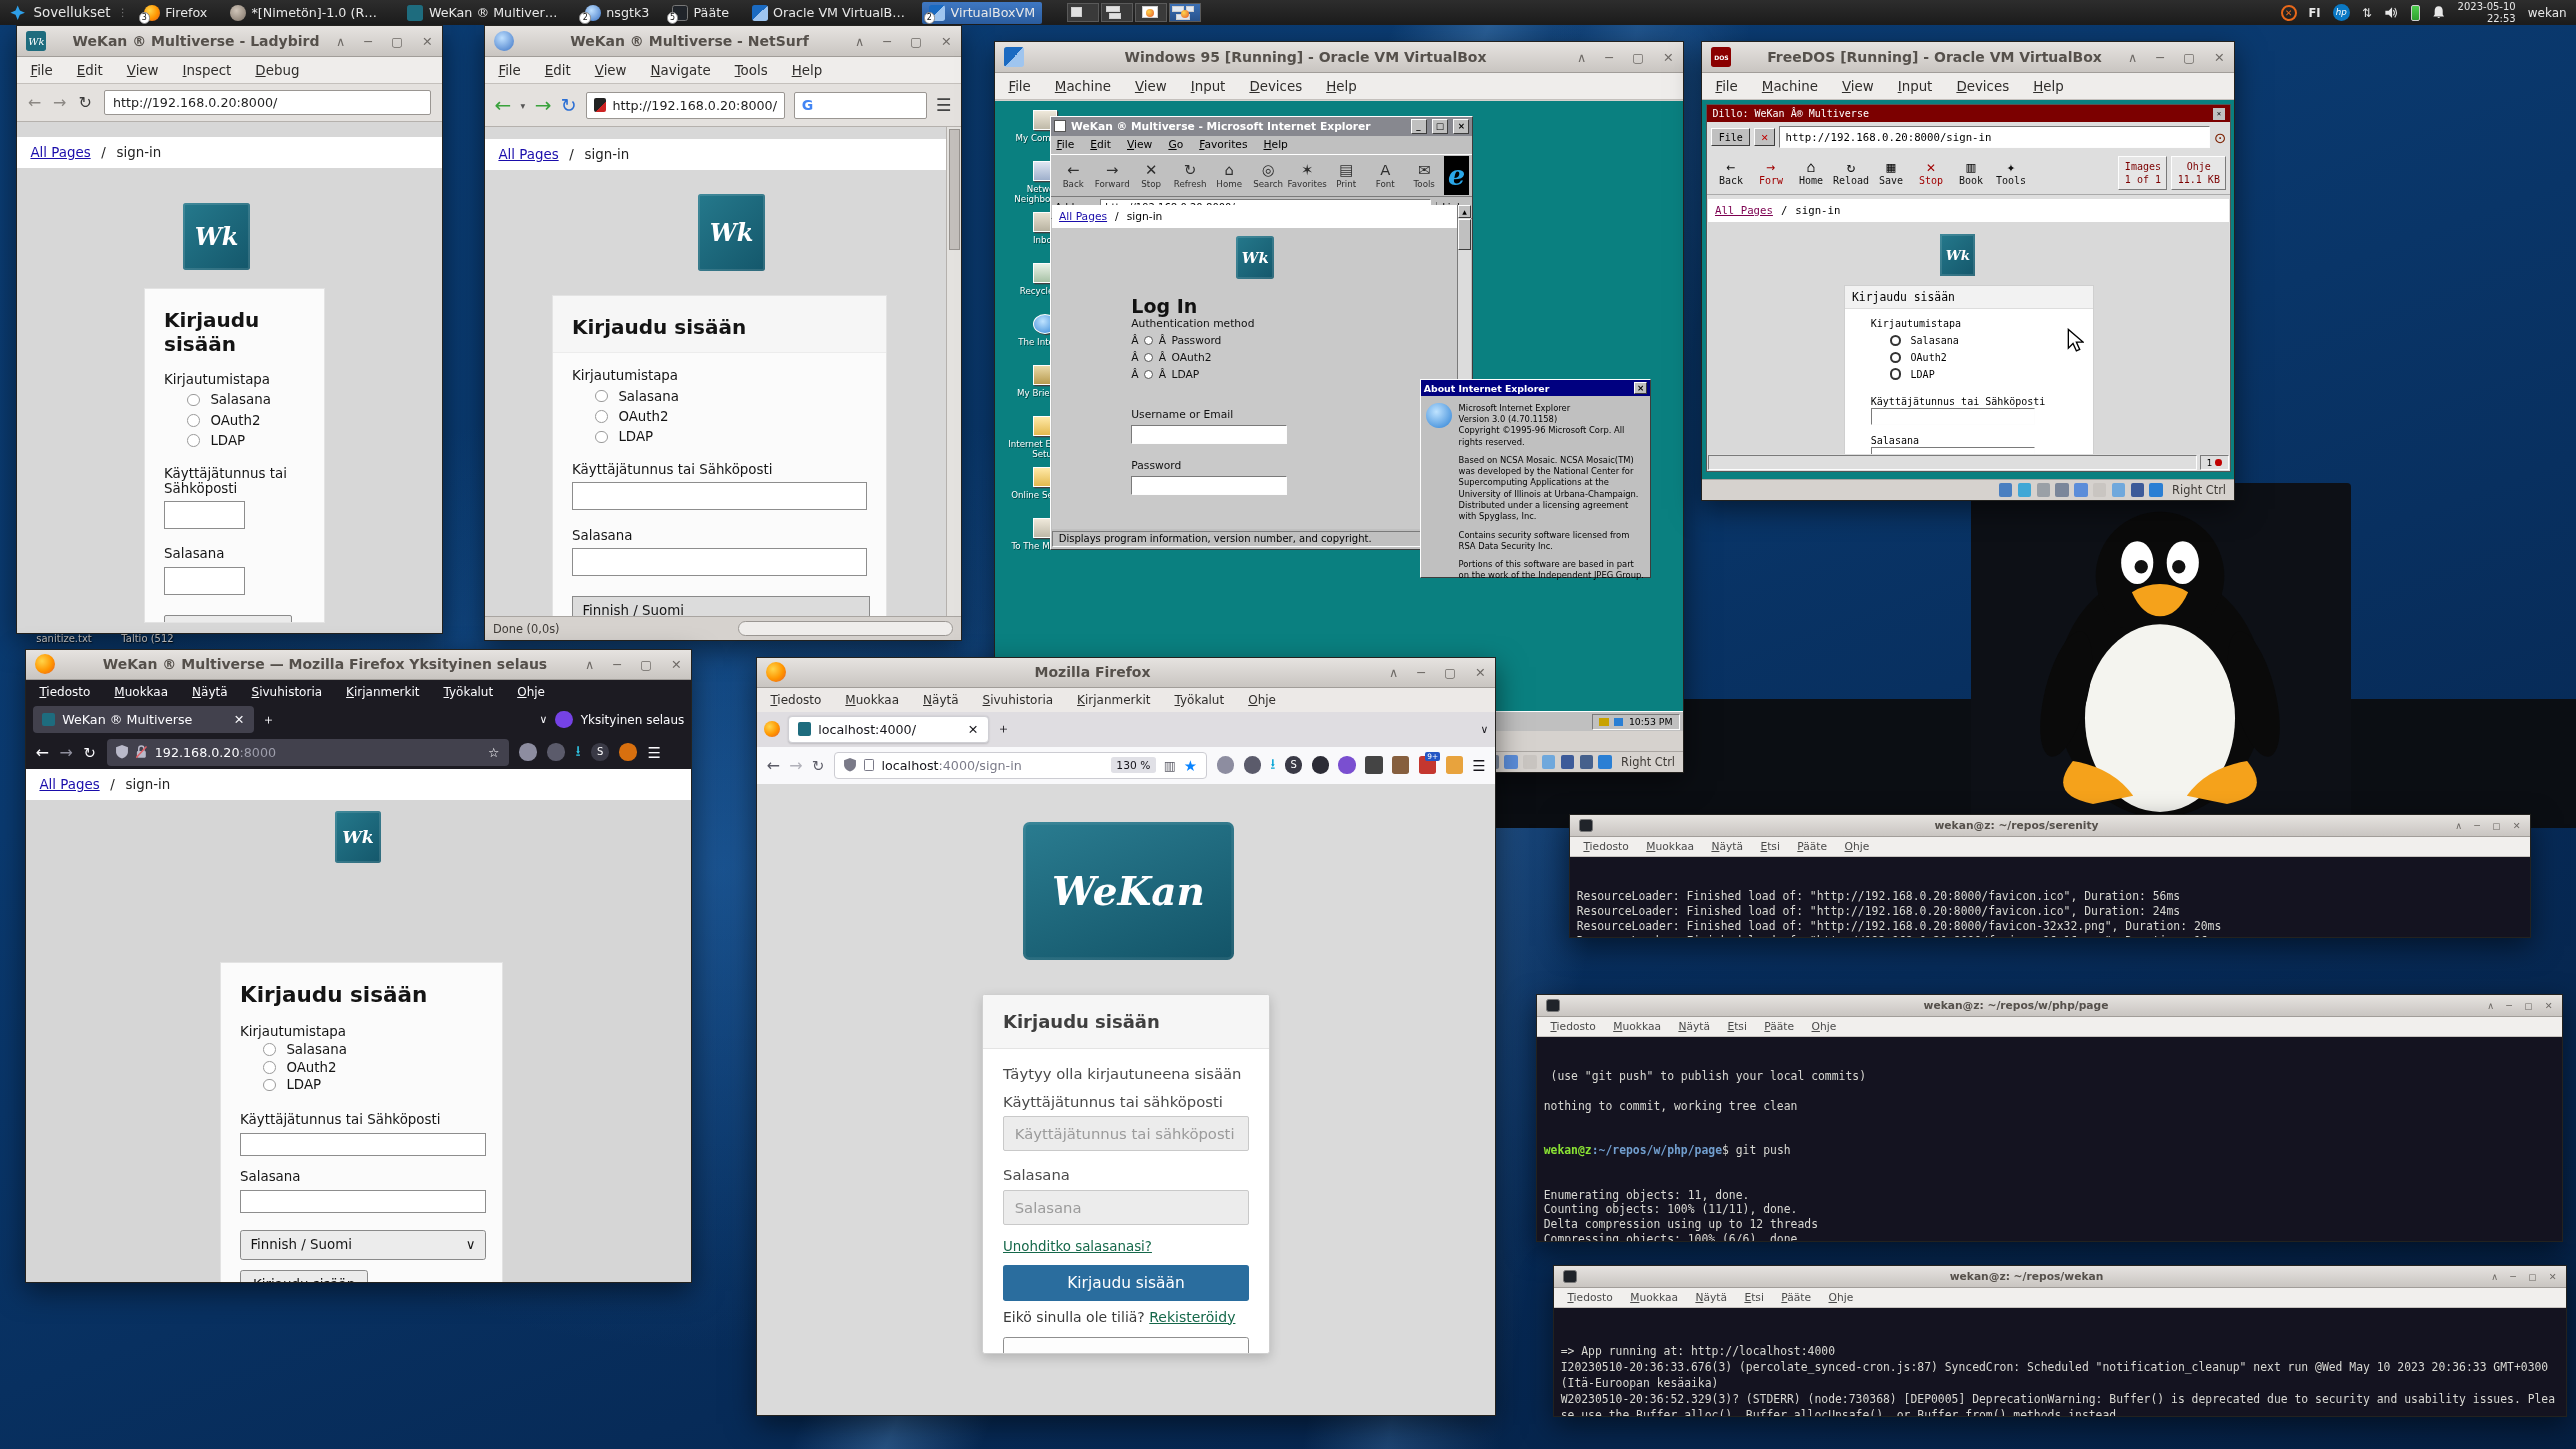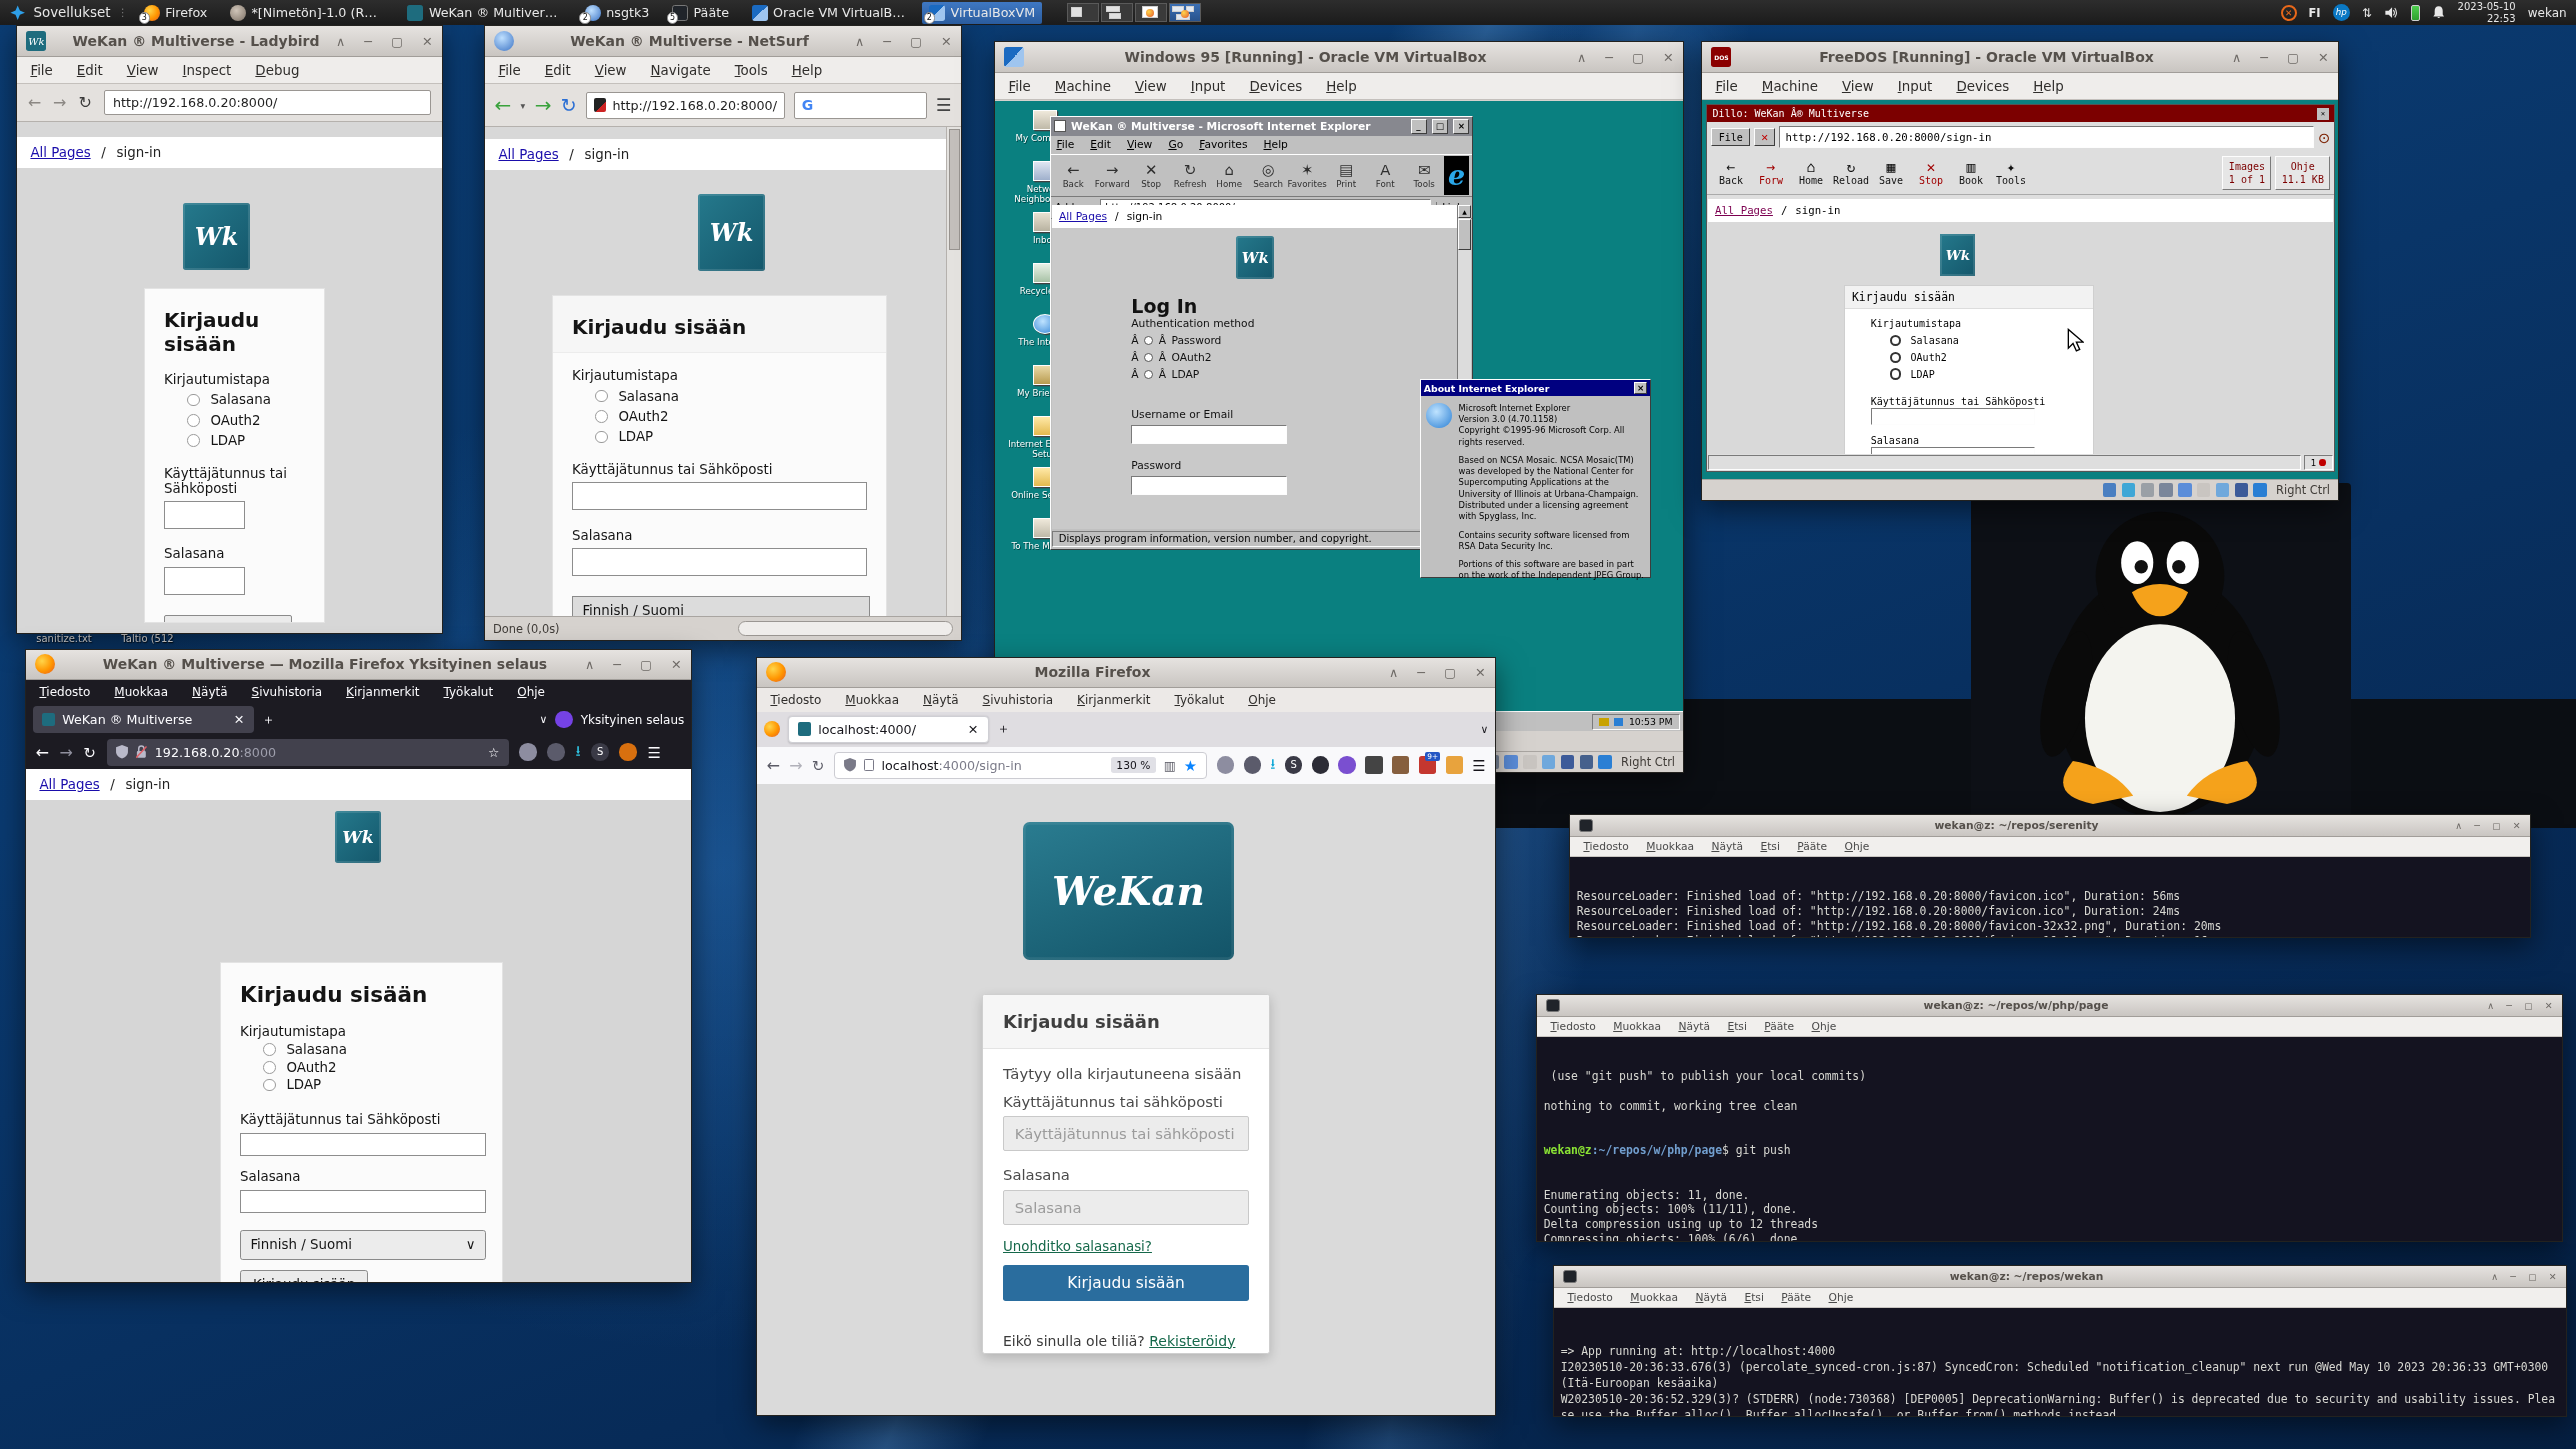--- a/index.html
+++ b/index.html
@@ -505,21 +505,21 @@
           <i style="background:#c9c5c1"></i>
           <i style="background:#6fa8dc"></i>
           <i style="background:#3d5b99"></i>
           <i style="background:#46618c"></i>
           <i style="background:#2a7fd4"></i>
         <span style="font-size:11.4px;margin-left:4px">Right Ctrl</span>
       </div>
     </div>
   </div>
 
-  <div class="win" style="left:1701px;top:41px;width:638px;height:460px">
+  <div class="win" style="left:1701px;top:41px;width:534px;height:460px">
     <div class="tbar">
       <span class="ticon" style="background:#8b0000;font-size:6px;font-weight:bold">DOS</span>
       <span class="ttitle">FreeDOS [Running] - Oracle VM VirtualBox</span>
       <span class="tbtns">
           <span>∧</span>
           <span>─</span>
           <span>▢</span>
           <span>✕</span>
         </span>
     </div>
@@ -821,21 +821,21 @@
       <div class="abs" style="left:225px;top:210px;width:288px;height:360px;background:#fff;border:0.7px solid #cfcfcf;border-radius:2.7px;box-shadow:0 4px 12px rgba(0,0,0,.18);overflow:hidden">
         <div style="background:#f6f6f6;border-bottom:0.7px solid #e4e4e4;padding:16px 20px;font-size:18px;font-weight:bold;color:#3f3f3f">Kirjaudu sisään</div>
         <div style="padding:16px 20px;font-size:14.8px;color:#4a4a4a">
           <div>Täytyy olla kirjautuneena sisään</div>
           <div style="margin-top:10.7px">Käyttäjätunnus tai sähköposti</div>
           <div style="margin-top:6.7px;height:35px;background:#ececec;border:0.7px solid #c9c9c9;border-radius:2px;display:flex;align-items:center;padding:0 10.7px;color:#9b9b9b">Käyttäjätunnus tai sähköposti</div>
           <div style="margin-top:14.8px">Salasana</div>
           <div style="margin-top:6.7px;height:35px;background:#ececec;border:0.7px solid #c9c9c9;border-radius:2px;display:flex;align-items:center;padding:0 10.7px;color:#9b9b9b">Salasana</div>
           <div style="margin-top:12px"><span class="greenlink" style="font-size:13.4px">Unohditko salasanasi?</span></div>
           <div style="margin-top:10.7px;height:36px;background:#2a6d9e;border-radius:2.7px;display:flex;align-items:center;justify-content:center;color:#fff;font-size:15.4px">Kirjaudu sisään</div>
-          <div style="margin-top:32px;font-size:14px;color:#3a3a3a"><span>Eikö sinulla ole tiliä?</span> <span class="greenlink">Rekisteröidy</span></div>
+          <div style="margin-top:8px;font-size:14px;color:#3a3a3a"><span>Eikö sinulla ole tiliä?</span> <span class="greenlink">Rekisteröidy</span></div>
           <div style="margin-top:12px;height:35px;border:0.7px solid #8f8f8f;border-radius:2.7px;display:flex;align-items:center;justify-content:space-between;padding:0 10.7px;font-size:15.4px;color:#2f2f2f;background:#fdfdfd"></div>
         </div>
       </div>
     </div>
   </div>
 
   <div class="win" style="left:1569px;top:814px;width:962px;height:124px">
     <div class="tbar term-title">
       <span class="ticon" style="width:13.4px;height:13.4px;background:#20242a;border:0.7px solid #777"></span>
       <span class="ttitle">wekan@z: ~/repos/serenity</span>

